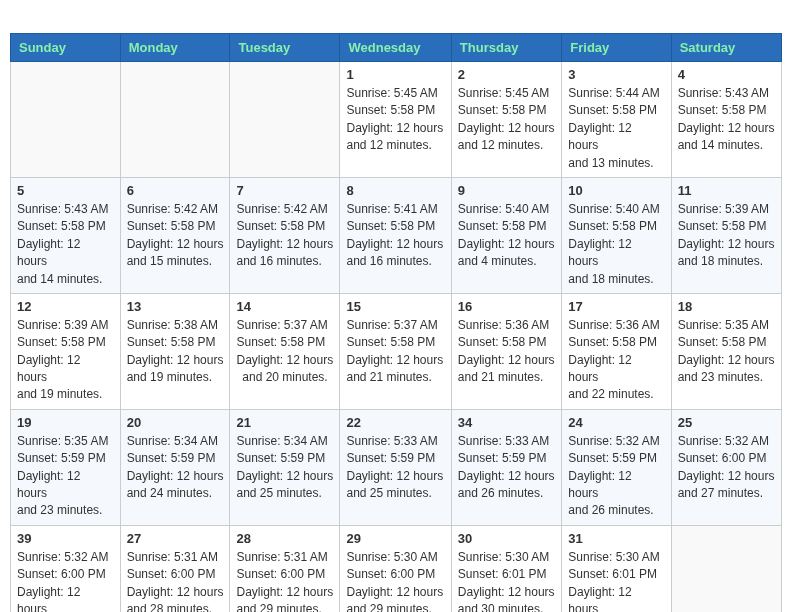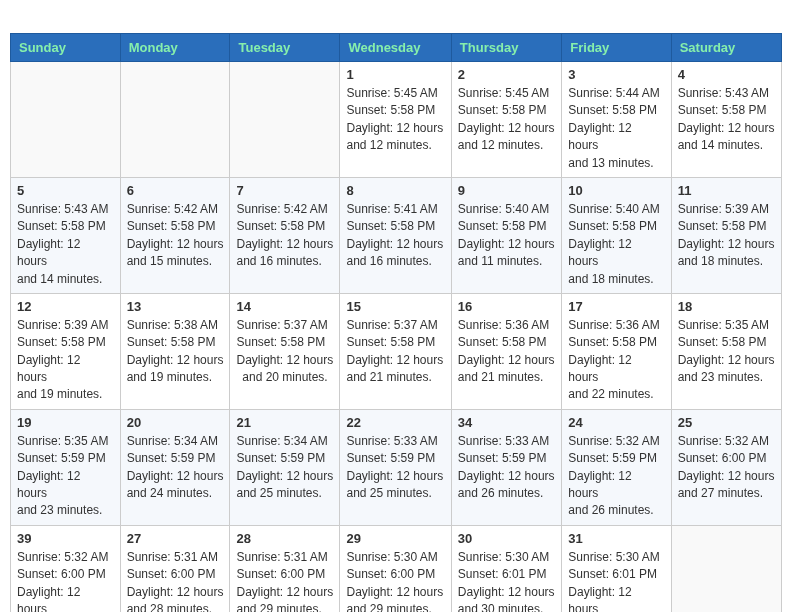--- a/index.html
+++ b/index.html
@@ -179,21 +179,21 @@
             <span style="display: block;">Daylight: 12 hours</span>
             <span style="display: block;">and 16 minutes.</span>
           </div>
         </td>
         <td>
           <div class="day-num">9</div>
           <div class="day-info">
             <span style="display: block;">Sunrise: 5:40 AM</span>
             <span style="display: block;">Sunset: 5:58 PM</span>
             <span style="display: block;">Daylight: 12 hours</span>
-            <span style="display: block;">and 11 minutes.</span>
+            <span style="display: block;">and 4 minutes.</span>
           </div>
         </td>
         <td>
           <div class="day-num">10</div>
           <div class="day-info">
             <span style="display: block;">Sunrise: 5:40 AM</span>
             <span style="display: block;">Sunset: 5:58 PM</span>
             <span style="display: block;">Daylight: 12 hours</span>
             <span style="display: block;">and 18 minutes.</span>
           </div>

